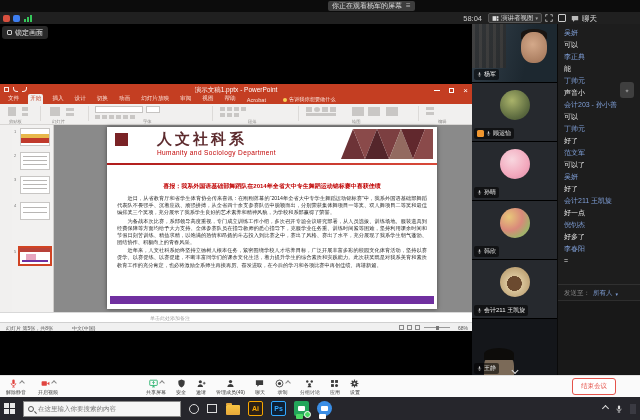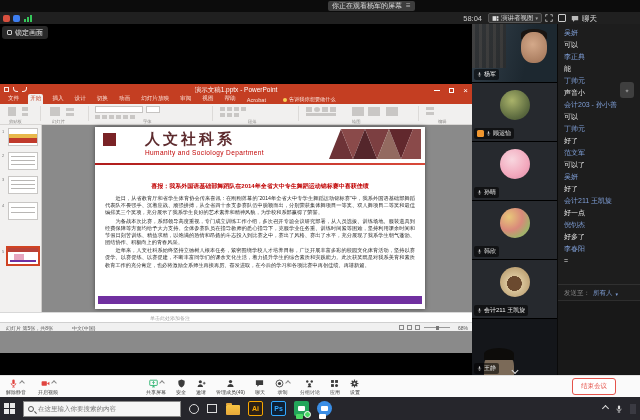--- a/index.html
+++ b/index.html
@@ -54,21 +54,21 @@
 .ppt-tabs span{font-size:5.6px;color:#fbe3da;padding:1px 2px;white-space:nowrap;}
 .ppt-tabs span.sel{background:#f1f0ef;color:#c43e22;border-radius:2px 2px 0 0;}
 .tellme{display:flex;align-items:center;gap:2px;margin-left:6px;}
 .bulb{width:4px;height:4px;border-radius:50%;background:#f7d154;}
 .tellme b{font-size:5.2px;color:#fbe3da;font-weight:normal;white-space:nowrap;}
 .ppt-ribbon{position:absolute;left:0;top:20px;width:472px;height:21px;background:#f1f0ef;border-bottom:1px solid #d8d6d4;}
 .rsep{position:absolute;top:2px;height:15px;width:1px;background:#dcdad8;}
 .rb{position:absolute;background:#c9c7c5;}
 .rbox{position:absolute;background:#fff;border:1px solid #c6c4c2;}
 .rlab{position:absolute;top:15px;font-size:4.3px;color:#8a8886;white-space:nowrap;}
-.ppt-body{position:absolute;left:0;top:41px;width:472px;height:228px;background:#8a8a8a;}
+.ppt-body{position:absolute;left:12px;top:41px;width:472px;height:187px;background:#8a8a8a;}
 .thumbs{position:absolute;left:0;top:0;width:42px;height:187px;background:#f2f1f0;border-right:1px solid #cfcdcb;}
 .tnum{position:absolute;left:2px;font-size:4px;color:#777;}
 .thumb{position:absolute;left:8px;width:30px;height:18px;background:#fff;border:1px solid #c8c6c4;overflow:hidden;}
 .thumb.sel{border:2px solid #d04323;left:6px;width:34px;height:20px;}
 .t-stripe1{position:absolute;left:0;top:5px;width:100%;height:4px;background:#e8b84b;}
 .t-stripe2{position:absolute;left:0;top:9px;width:100%;height:5px;background:#c0392b;}
 .t-line{position:absolute;left:2px;height:1px;background:#b8b6b4;width:24px;}
 .t-red{position:absolute;left:0;top:0;width:100%;height:4px;background:#b8433a;}
 .t-pink{position:absolute;left:6px;top:6px;width:10px;height:7px;background:#e7a7c0;}
 .t-pur{position:absolute;left:2px;bottom:2px;width:26px;height:2px;background:#7030a0;}

